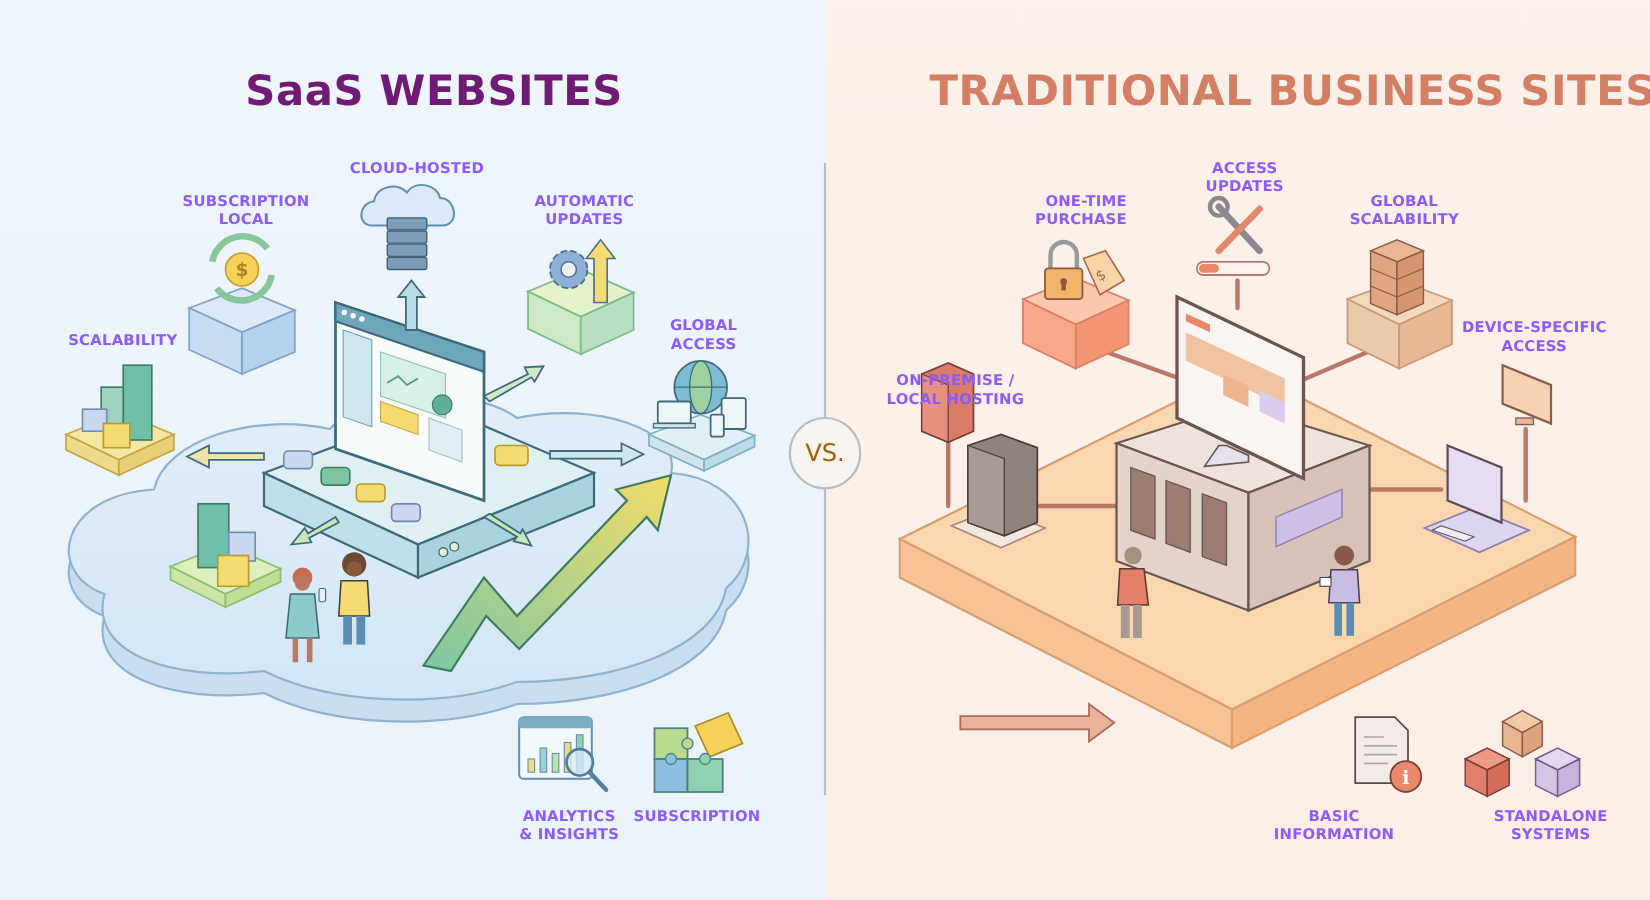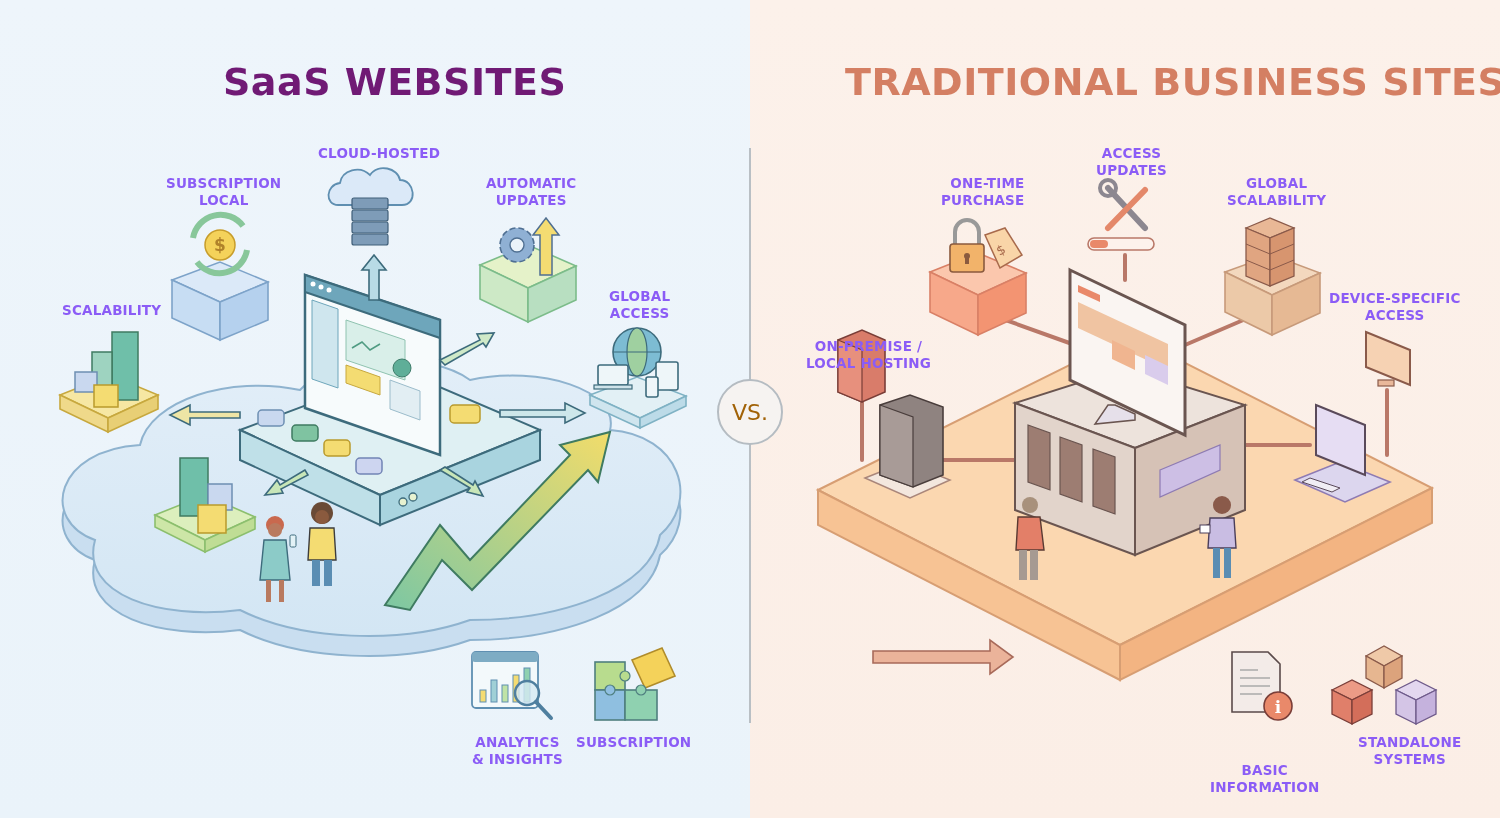--- a/index.html
+++ b/index.html
@@ -326,16 +326,16 @@
 <div class="label" style="left:1096px; top:145px; white-space:pre;">ACCESS
 UPDATES</div>
 <div class="label" style="left:941px; top:175px; white-space:pre;text-align:right;">ONE-TIME
 PURCHASE</div>
 <div class="label" style="left:1227px; top:175px; white-space:pre;">GLOBAL
 SCALABILITY</div>
 <div class="label" style="left:806px; top:290px; white-space:pre;margin-top:48px;">ON-PREMISE /
 LOCAL HOSTING</div>
 <div class="label" style="left:1329px; top:290px; white-space:pre;">DEVICE-SPECIFIC
 ACCESS</div>
-<div class="label" style="left:1210px; top:734px; white-space:pre;margin-top:28px;">BASIC
+<div class="label" style="left:1158px; top:734px; white-space:pre;">BASIC
 INFORMATION</div>
 <div class="label" style="left:1334px; top:734px; white-space:pre;margin-left:24px;">STANDALONE
 SYSTEMS</div>
 
 </body></html>

